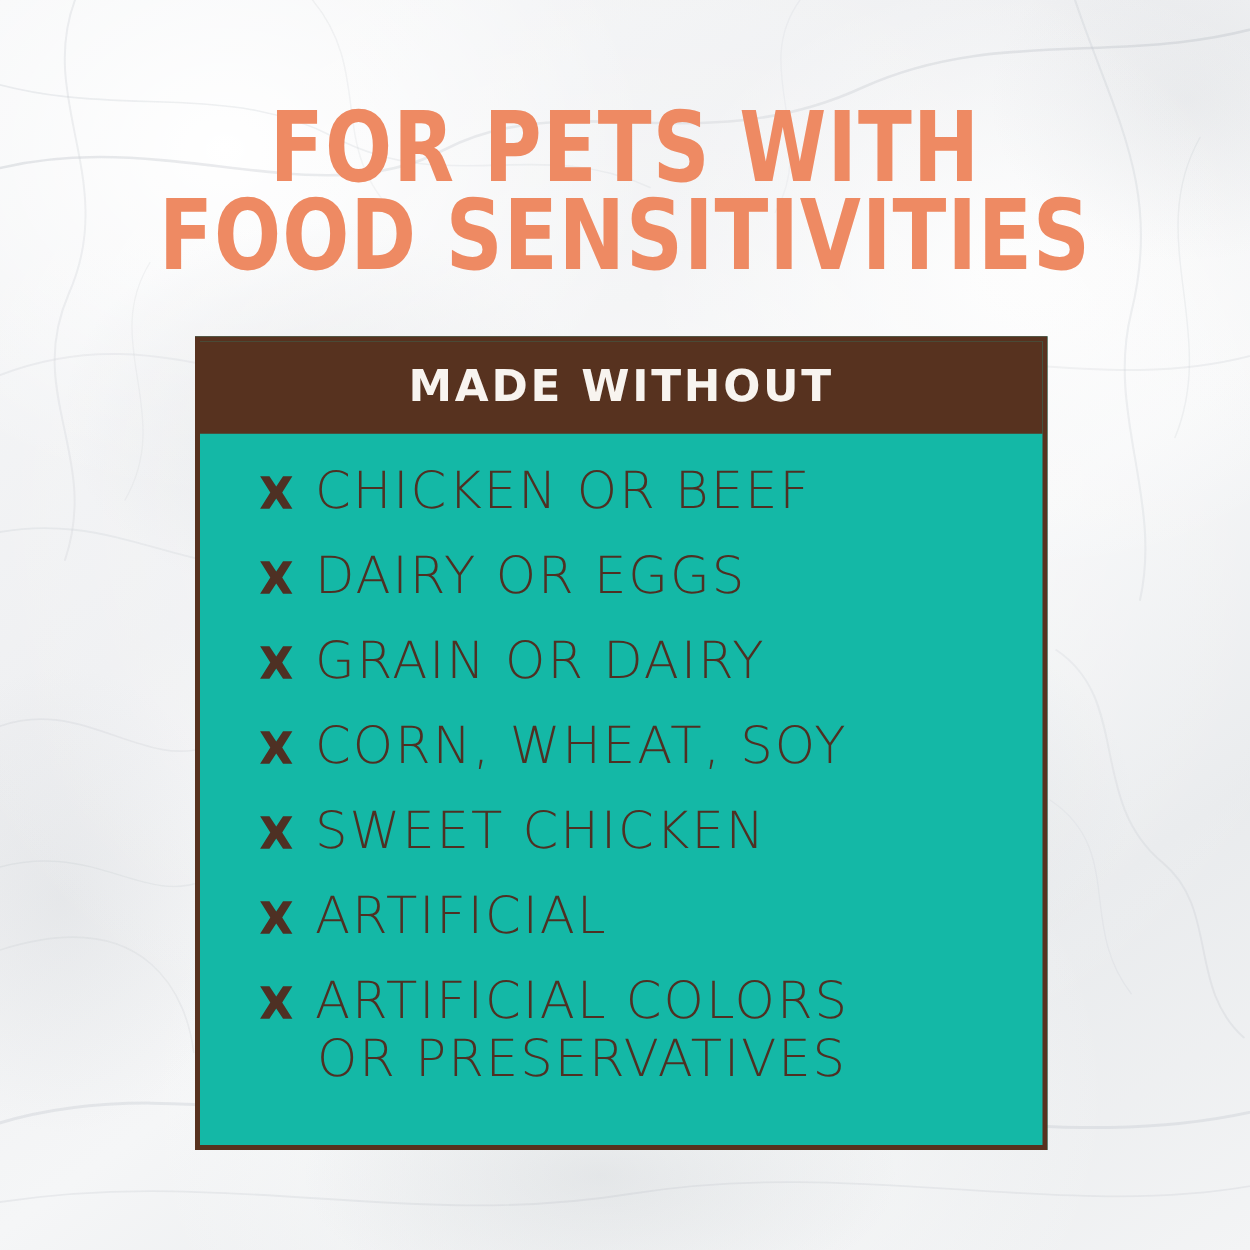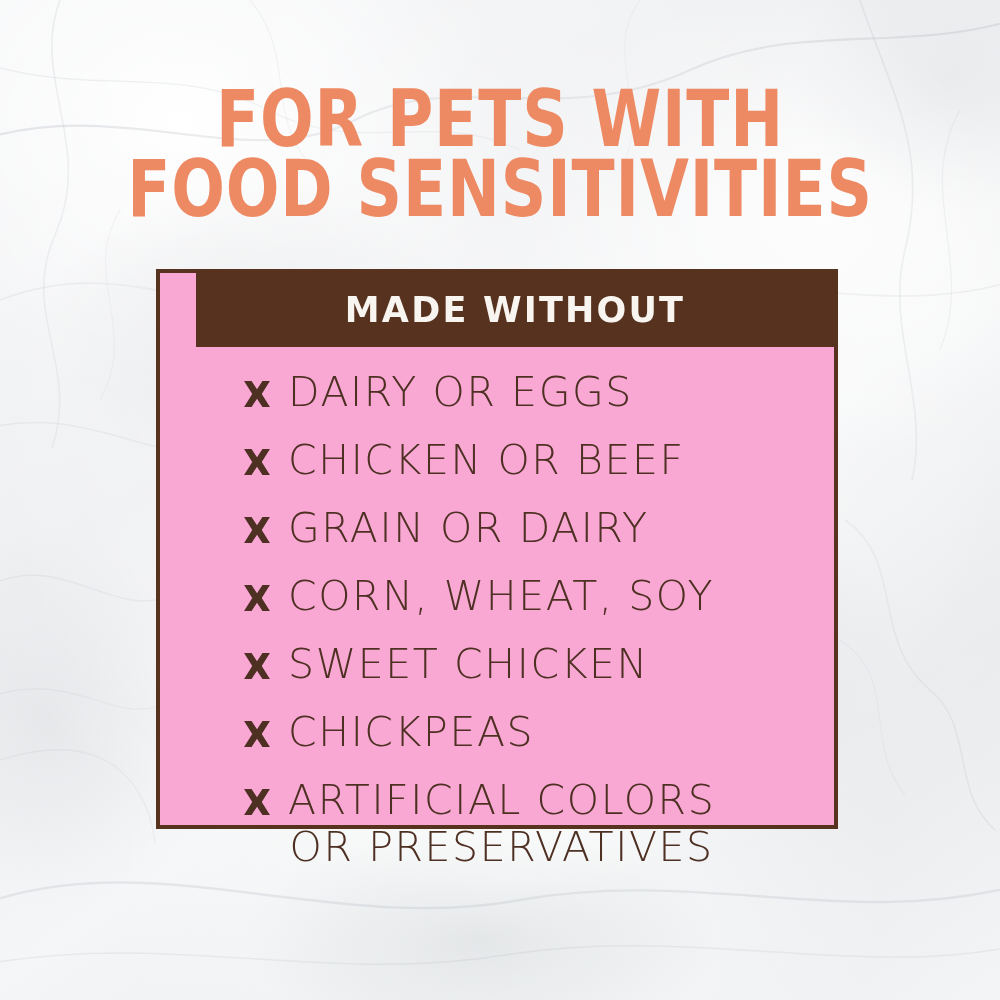--- a/index.html
+++ b/index.html
@@ -75,26 +75,25 @@
   }
   .title-line-1 { font-size: 78px; }
   .title-line-2 { font-size: 78px; }
 
   
   .card {
     position: absolute;
     left: 156px;
     top: 269px;
     width: 682px;
-    height: 560px;
+    height: 651px;
     box-sizing: border-box;
-    background: #f9a8d4;
+    background: #14b8a6;
     border: 4px solid #57321f;
     z-index: 6;
-    padding-left: 36px;
   }
   .card-header {
     height: 74px;
     background: #57321f;
     display: flex;
     align-items: center;
     justify-content: center;
   }
   .card-header-title {
     color: #f8f4ef;
@@ -186,38 +185,38 @@
 
     <div class="card-body">
       <ul class="excluded-list">
 
         <li class="excluded-item">
           <span class="x-mark">
             <svg viewBox="0 0 100 100" aria-hidden="true">
               <path fill="#4e3023" d="M50 36 L66 12 L88 12 L64 50 L88 88 L66 88 L50 64 L34 88 L12 88 L36 50 L12 12 L34 12 Z"></path>
             </svg>
           </span>
+          <span class="excluded-label">CHICKEN OR BEEF</span>
+        </li>
+
+        <li class="excluded-item">
+          <span class="x-mark">
+            <svg viewBox="0 0 100 100" aria-hidden="true">
+              <path fill="#4e3023" d="M50 36 L66 12 L88 12 L64 50 L88 88 L66 88 L50 64 L34 88 L12 88 L36 50 L12 12 L34 12 Z"></path>
+            </svg>
+          </span>
           <span class="excluded-label">DAIRY OR EGGS</span>
         </li>
 
         <li class="excluded-item">
           <span class="x-mark">
             <svg viewBox="0 0 100 100" aria-hidden="true">
               <path fill="#4e3023" d="M50 36 L66 12 L88 12 L64 50 L88 88 L66 88 L50 64 L34 88 L12 88 L36 50 L12 12 L34 12 Z"></path>
             </svg>
           </span>
-          <span class="excluded-label">CHICKEN OR BEEF</span>
-        </li>
-
-        <li class="excluded-item">
-          <span class="x-mark">
-            <svg viewBox="0 0 100 100" aria-hidden="true">
-              <path fill="#4e3023" d="M50 36 L66 12 L88 12 L64 50 L88 88 L66 88 L50 64 L34 88 L12 88 L36 50 L12 12 L34 12 Z"></path>
-            </svg>
-          </span>
           <span class="excluded-label">GRAIN OR DAIRY</span>
         </li>
 
         <li class="excluded-item">
           <span class="x-mark">
             <svg viewBox="0 0 100 100" aria-hidden="true">
               <path fill="#4e3023" d="M50 36 L66 12 L88 12 L64 50 L88 88 L66 88 L50 64 L34 88 L12 88 L36 50 L12 12 L34 12 Z"></path>
             </svg>
           </span>
           <span class="excluded-label">CORN, WHEAT, SOY</span>
@@ -231,21 +230,21 @@
           </span>
           <span class="excluded-label">SWEET CHICKEN</span>
         </li>
 
         <li class="excluded-item">
           <span class="x-mark">
             <svg viewBox="0 0 100 100" aria-hidden="true">
               <path fill="#4e3023" d="M50 36 L66 12 L88 12 L64 50 L88 88 L66 88 L50 64 L34 88 L12 88 L36 50 L12 12 L34 12 Z"></path>
             </svg>
           </span>
-          <span class="excluded-label">CHICKPEAS</span>
+          <span class="excluded-label">ARTIFICIAL</span>
         </li>
 
         <li class="excluded-item two-line">
           <span class="x-mark">
             <svg viewBox="0 0 100 100" aria-hidden="true">
               <path fill="#4e3023" d="M50 36 L66 12 L88 12 L64 50 L88 88 L66 88 L50 64 L34 88 L12 88 L36 50 L12 12 L34 12 Z"></path>
             </svg>
           </span>
           <span class="excluded-label">ARTIFICIAL COLORS
 OR PRESERVATIVES</span>

